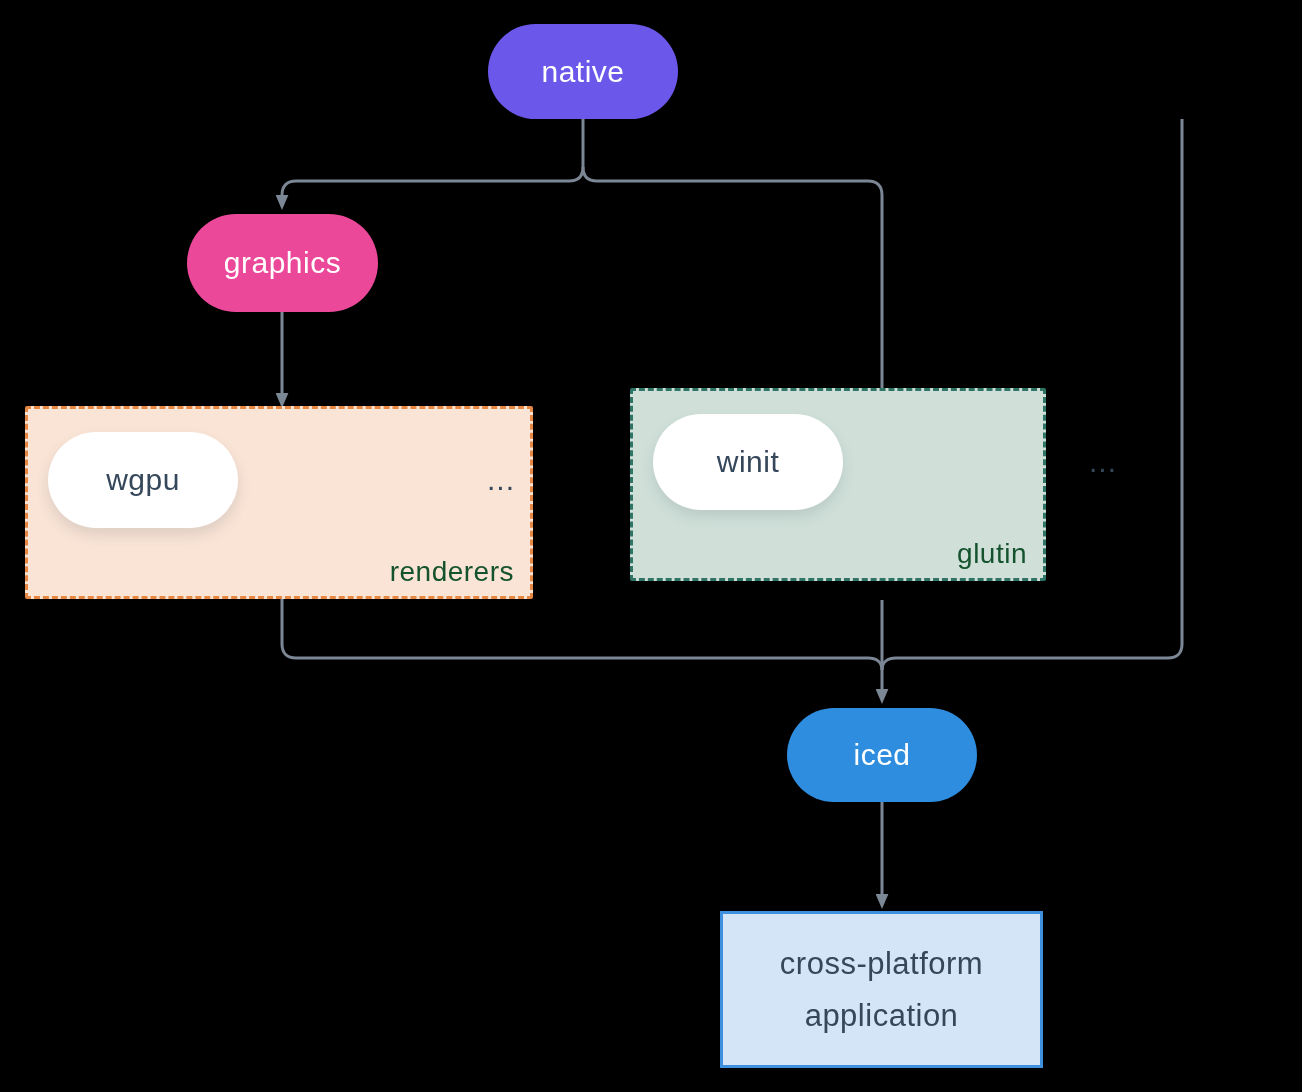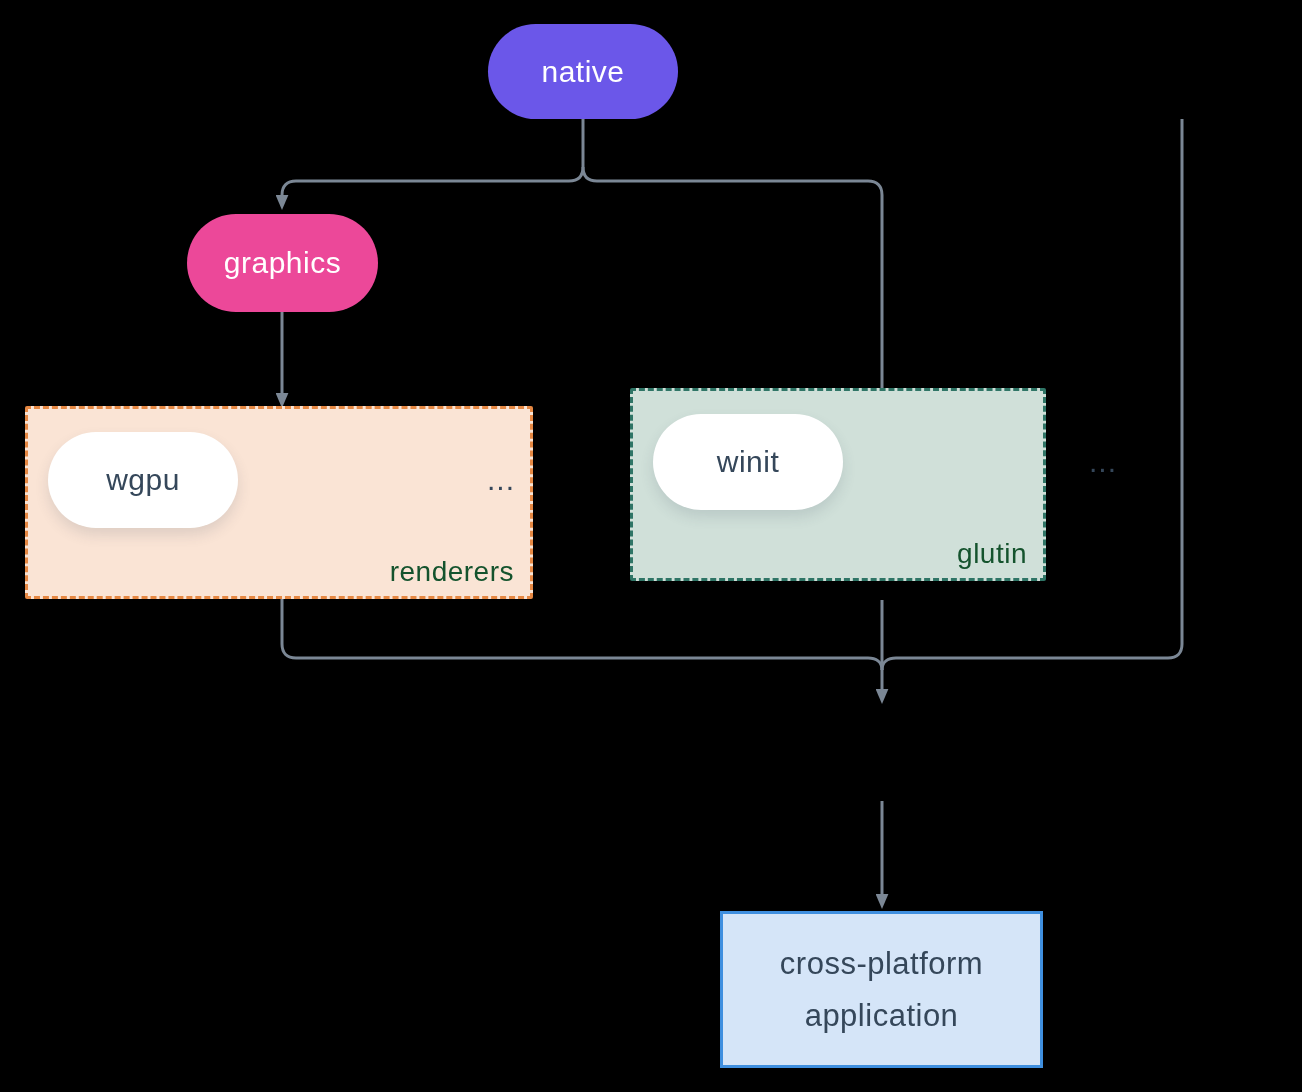--- a/index.html
+++ b/index.html
@@ -64,19 +64,22 @@
   </div>
 
   <div class="group sage" style="left:630px;top:388px;width:416px;height:193px">
     <div class="pill white" style="left:20px;top:23px;width:190px;height:96px">
       <span class="pill-label">winit</span>
     </div>
     <div class="more" style="left:442px;top:23px;width:56px;height:96px">...</div>
     <div class="group-label">glutin</div>
   </div>
 
+  <div class="pill blue" style="left:787px;top:708px;width:190px;height:94px">
+    <span class="pill-label">iced</span>
+  </div>
 
   <div class="app-box" style="left:720px;top:911px;width:323px;height:157px">
     <div>cross-platform</div>
     <div>application</div>
   </div>
 
 </div>
 
 </body></html>

